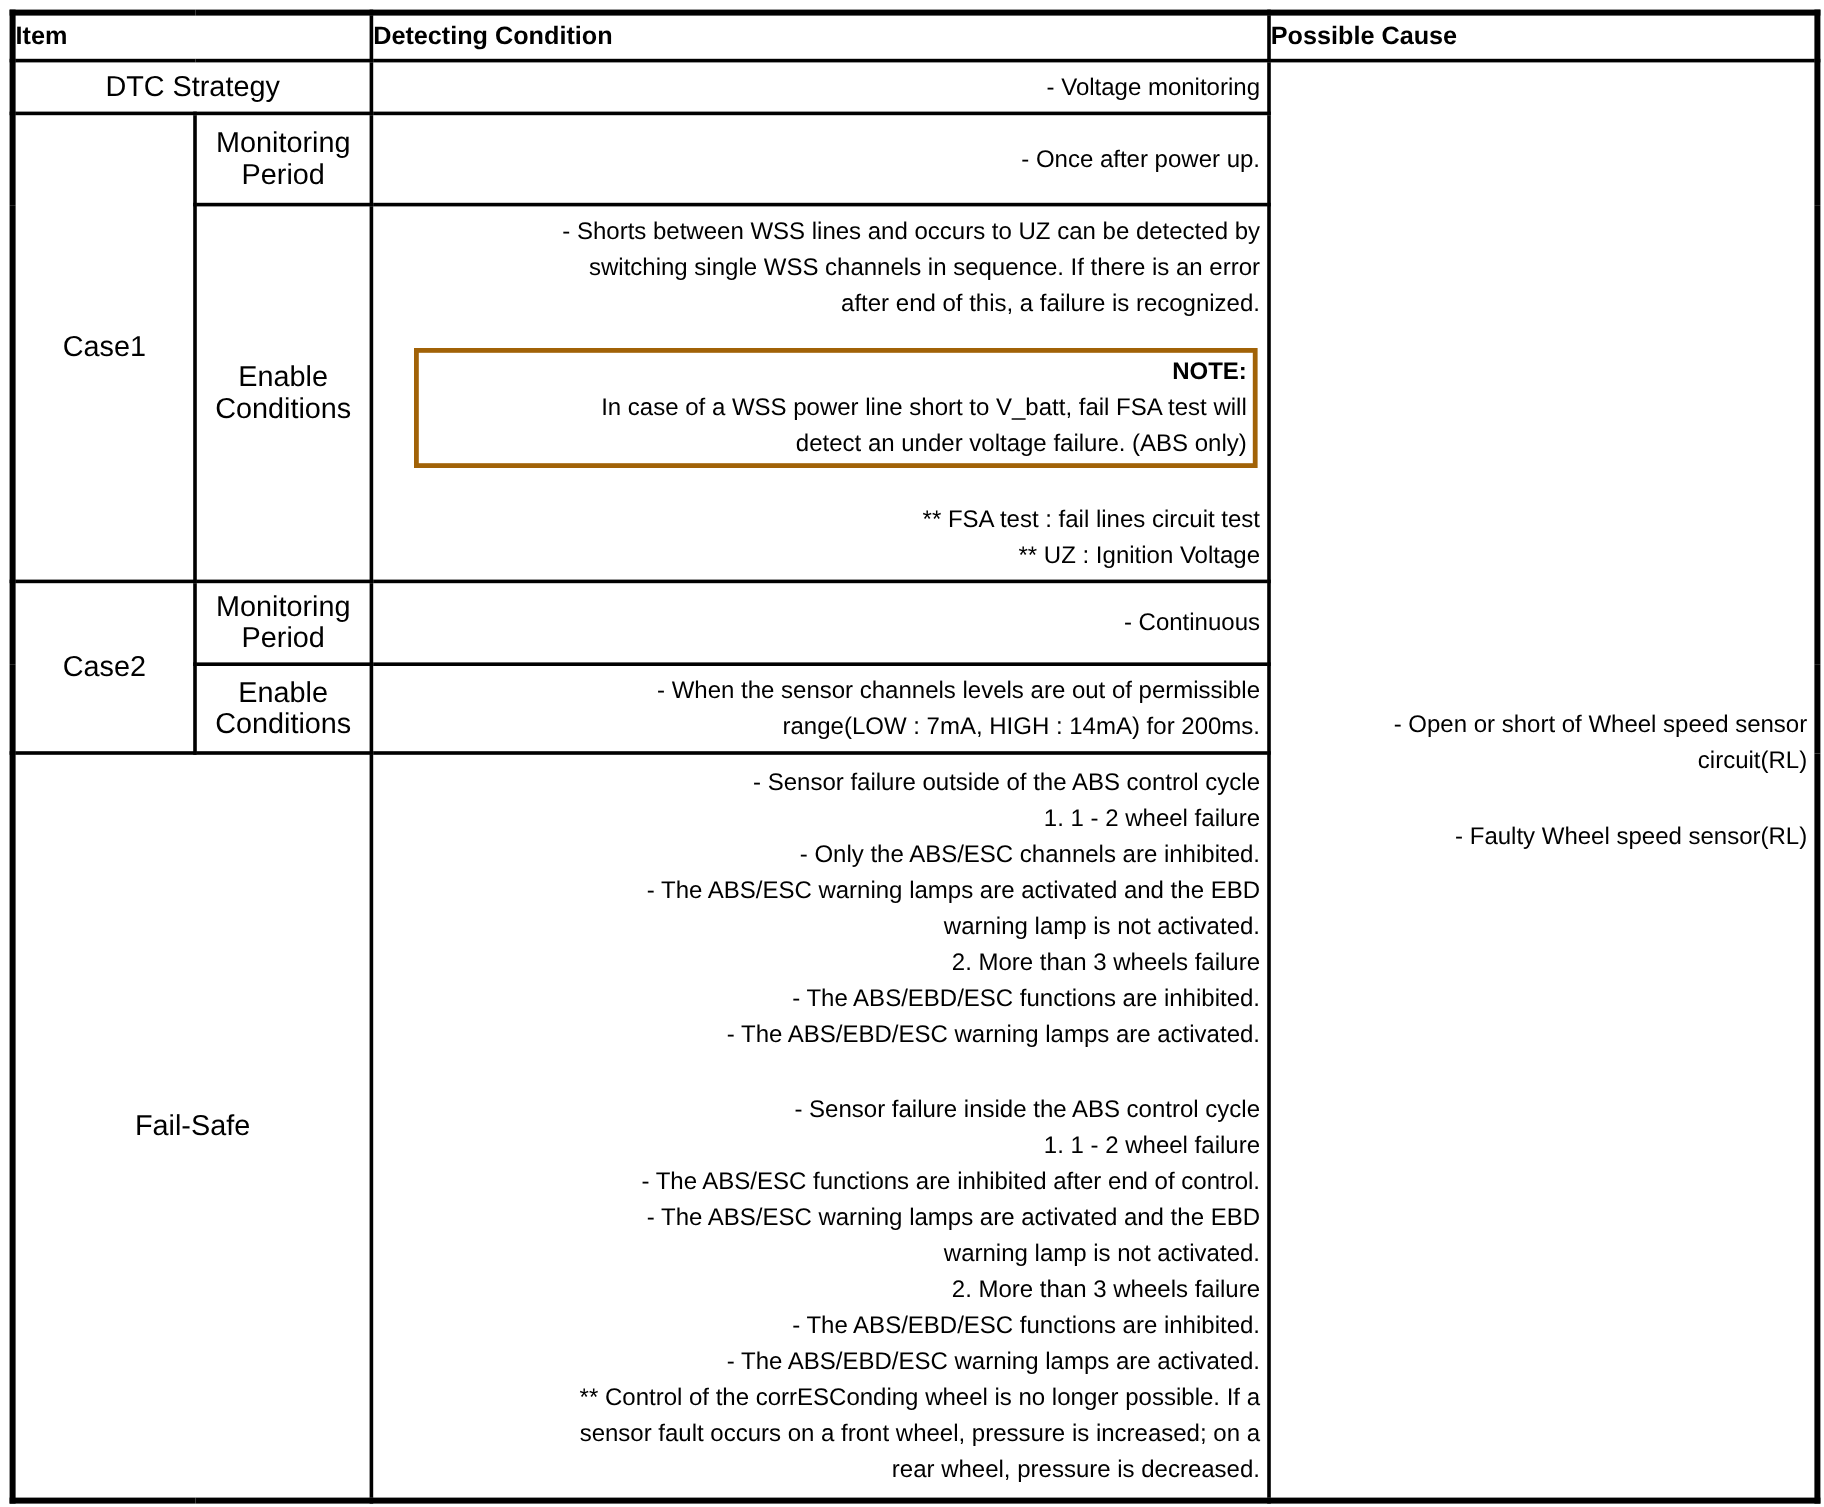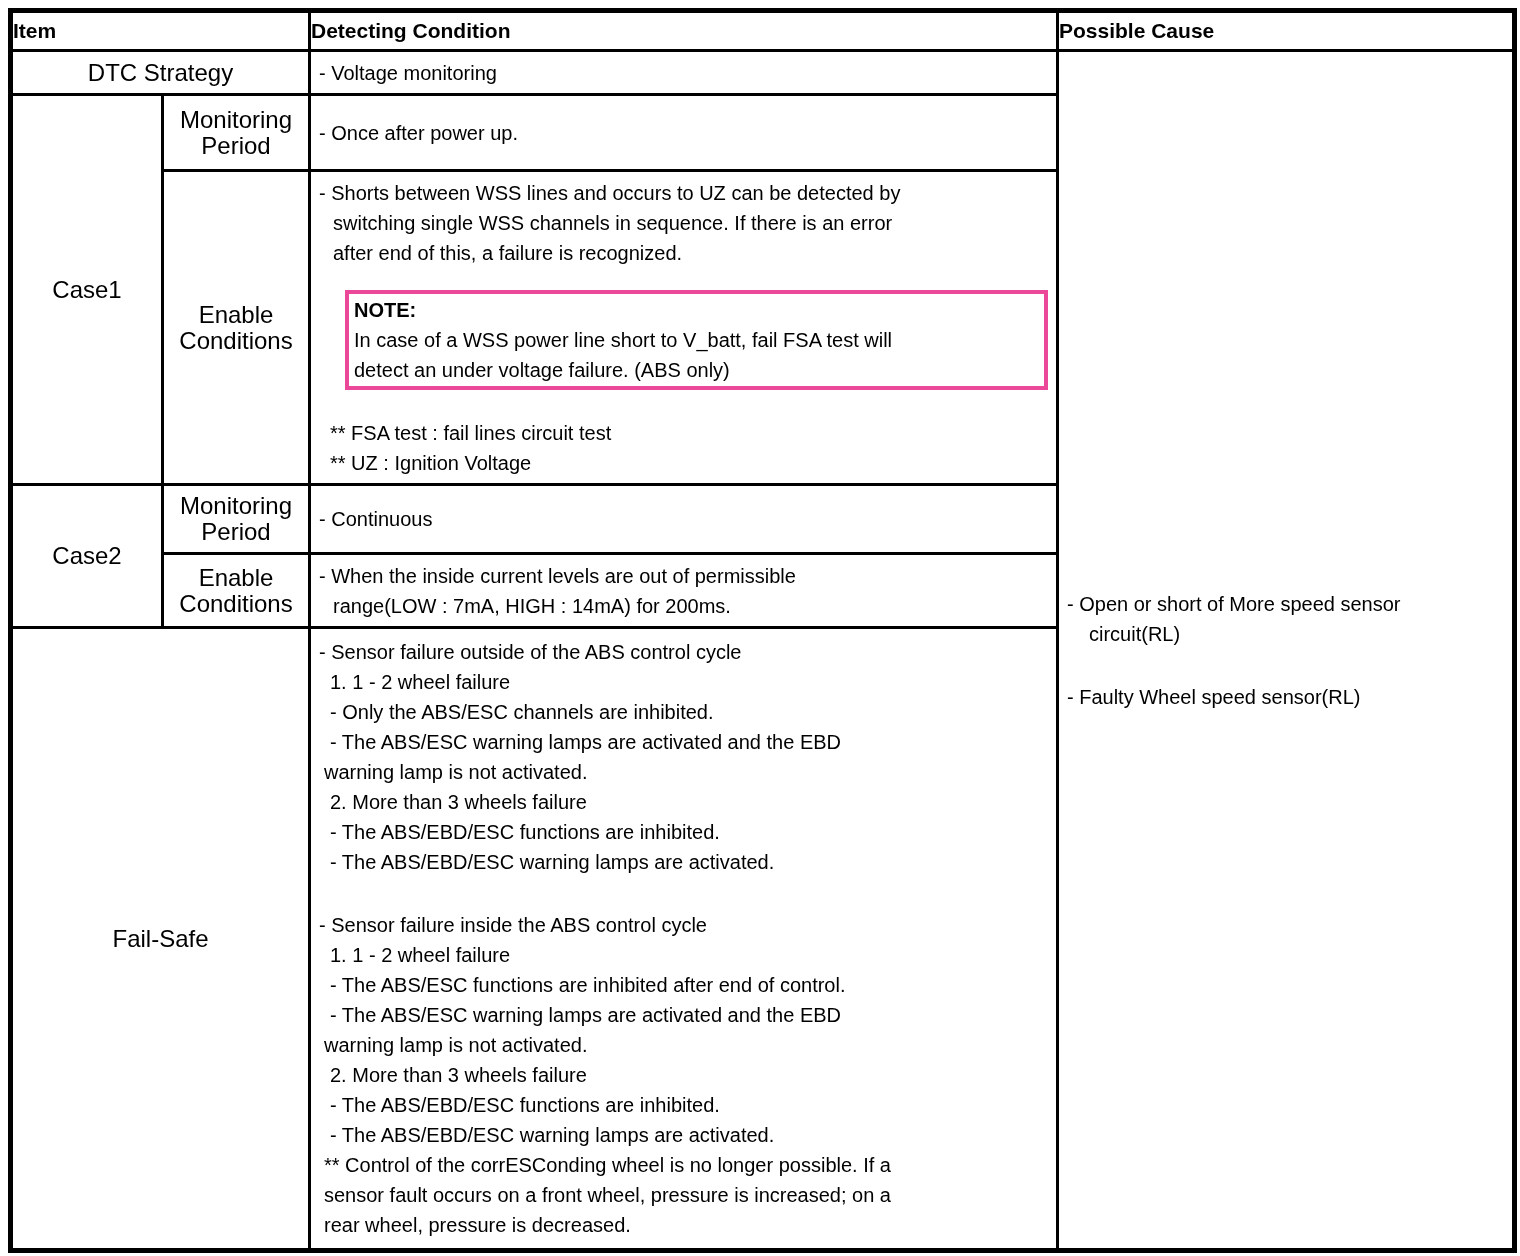--- a/index.html
+++ b/index.html
@@ -33,34 +33,34 @@
   td.label {
     font-size: 24px;
     text-align: center;
     vertical-align: middle;
     padding: 0 4px;
     line-height: 26px;
   }
   td.cond {
     font-size: 20px;
     vertical-align: middle;
-    text-align: left;
+    text-align: right;
     padding: 4px 6px 4px 8px;
   }
   .line {
     line-height: 30px;
     white-space: pre-wrap;
   }
   .i1 { padding-left: 14px; }
   .i2 { padding-left: 11px; }
   .i3 { padding-left: 5px; }
   .i4 { padding-left: 22px; }
   .blank { height: 33px; }
   .note-box {
-    border: 4px solid #ec4899;
+    border: 4px solid #a16207;
     margin: 22px 2px 28px 26px;
     padding: 1px 5px;
   }
   .note-title {
     font-weight: bold;
     line-height: 30px;
   }
 </style>
 </head>
 <body>
@@ -79,21 +79,21 @@
     <th>Detecting Condition</th>
     <th>Possible Cause</th>
   </tr>
 
   <tr style="height:44px">
     <td colspan="2" class="label">DTC Strategy</td>
     <td class="cond">
           <div class="line">- Voltage monitoring</div>
         </td>
     <td rowspan="6" class="cond">
-          <div class="line">- Open or short of More speed sensor</div>
+          <div class="line">- Open or short of Wheel speed sensor</div>
           <div class="line i4">circuit(RL)</div>
           <div class="blank"></div>
           <div class="line">- Faulty Wheel speed sensor(RL)</div>
         </td>
   </tr>
 
   <tr style="height:76px">
     <td rowspan="2" class="label">Case1</td>
     <td class="label">Monitoring Period</td>
     <td class="cond">
@@ -127,21 +127,21 @@
     <td rowspan="2" class="label">Case2</td>
     <td class="label">Monitoring Period</td>
     <td class="cond">
           <div class="line">- Continuous</div>
         </td>
   </tr>
 
   <tr style="height:74px">
     <td class="label">Enable Conditions</td>
     <td class="cond">
-          <div class="line">- When the inside current levels are out of permissible</div>
+          <div class="line">- When the sensor channels levels are out of permissible</div>
           <div class="line i1">range(LOW : 7mA, HIGH : 14mA) for 200ms.</div>
         </td>
   </tr>
 
   <tr style="height:623px">
     <td colspan="2" class="label">Fail-Safe</td>
     <td class="cond">
           <div class="line">- Sensor failure outside of the ABS control cycle</div>
           <div class="line i2">1. 1 - 2 wheel failure</div>
           <div class="line i2">- Only the ABS/ESC channels are inhibited.</div>

